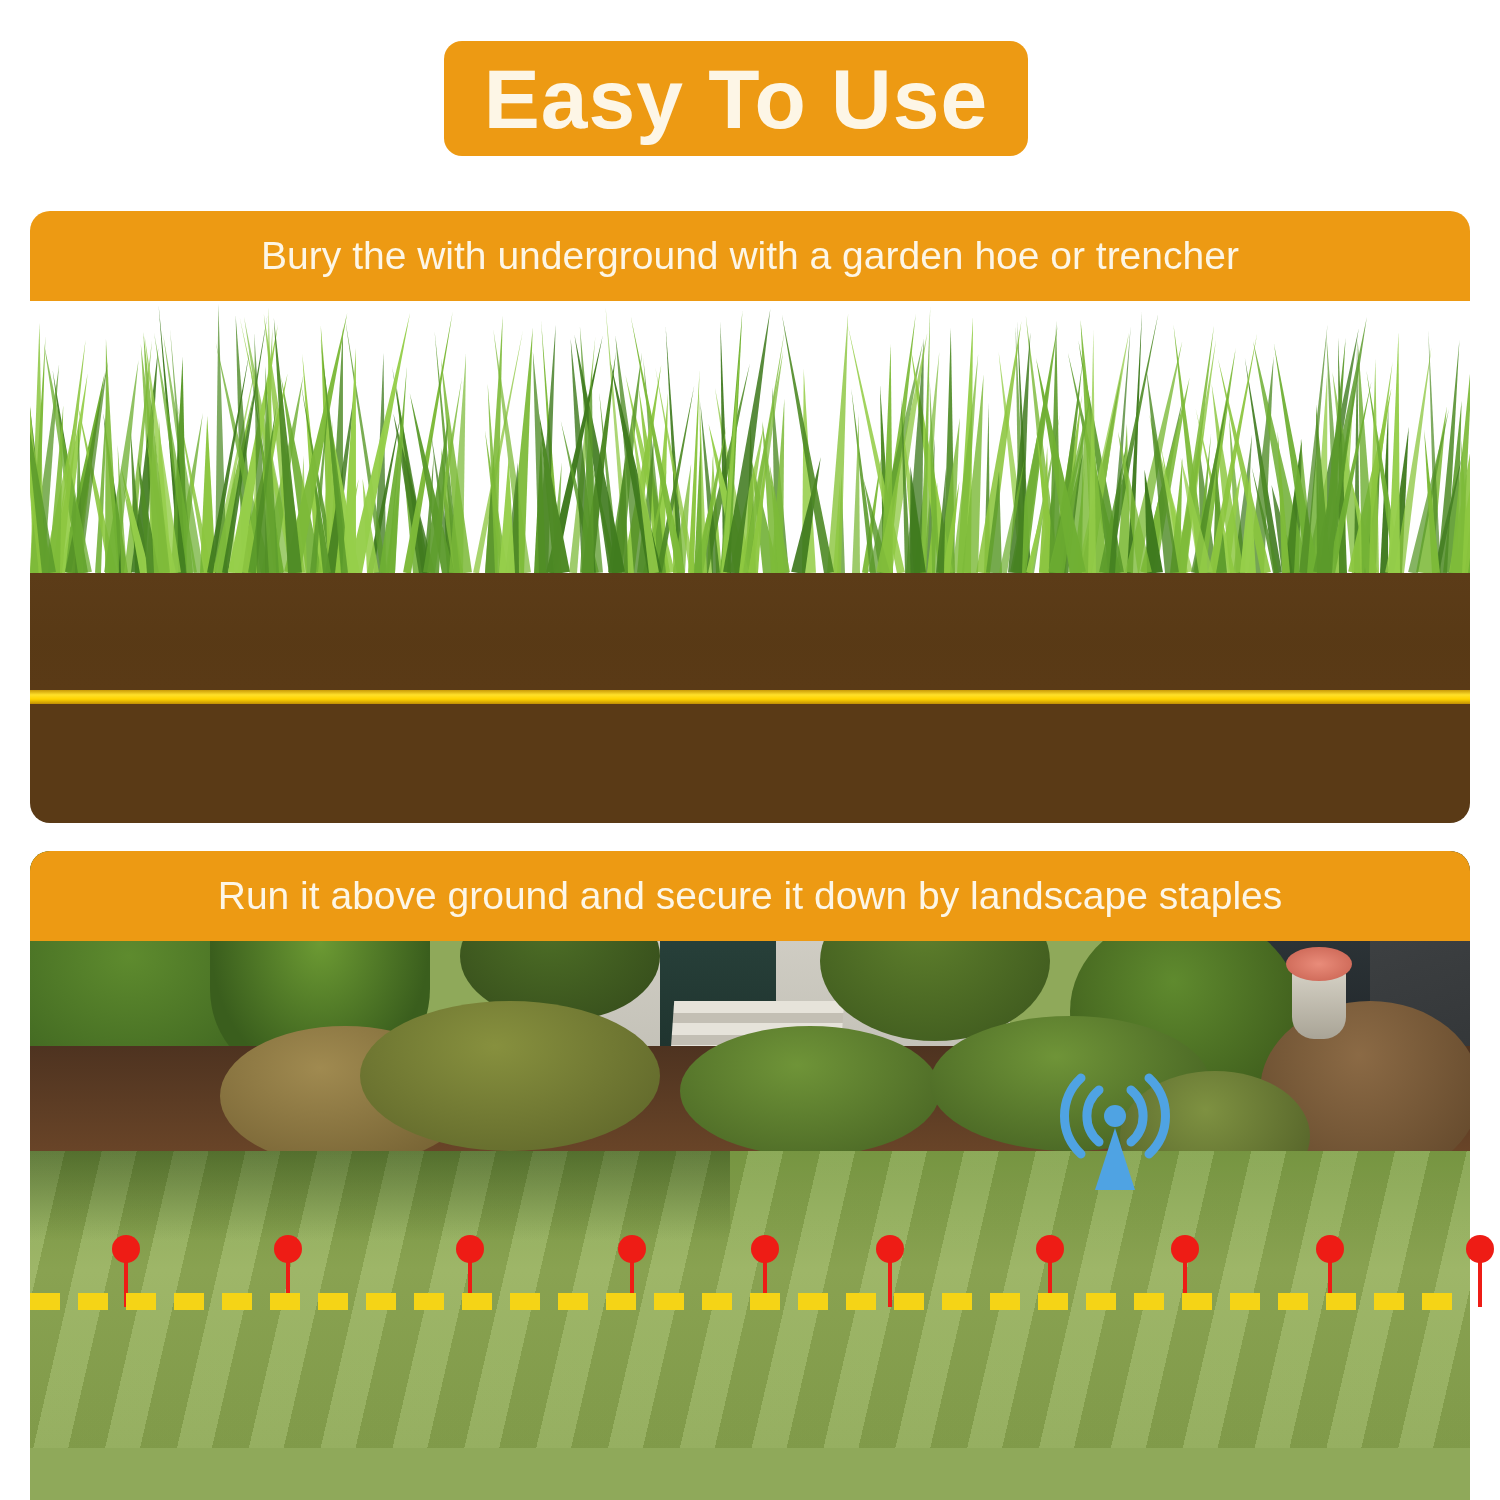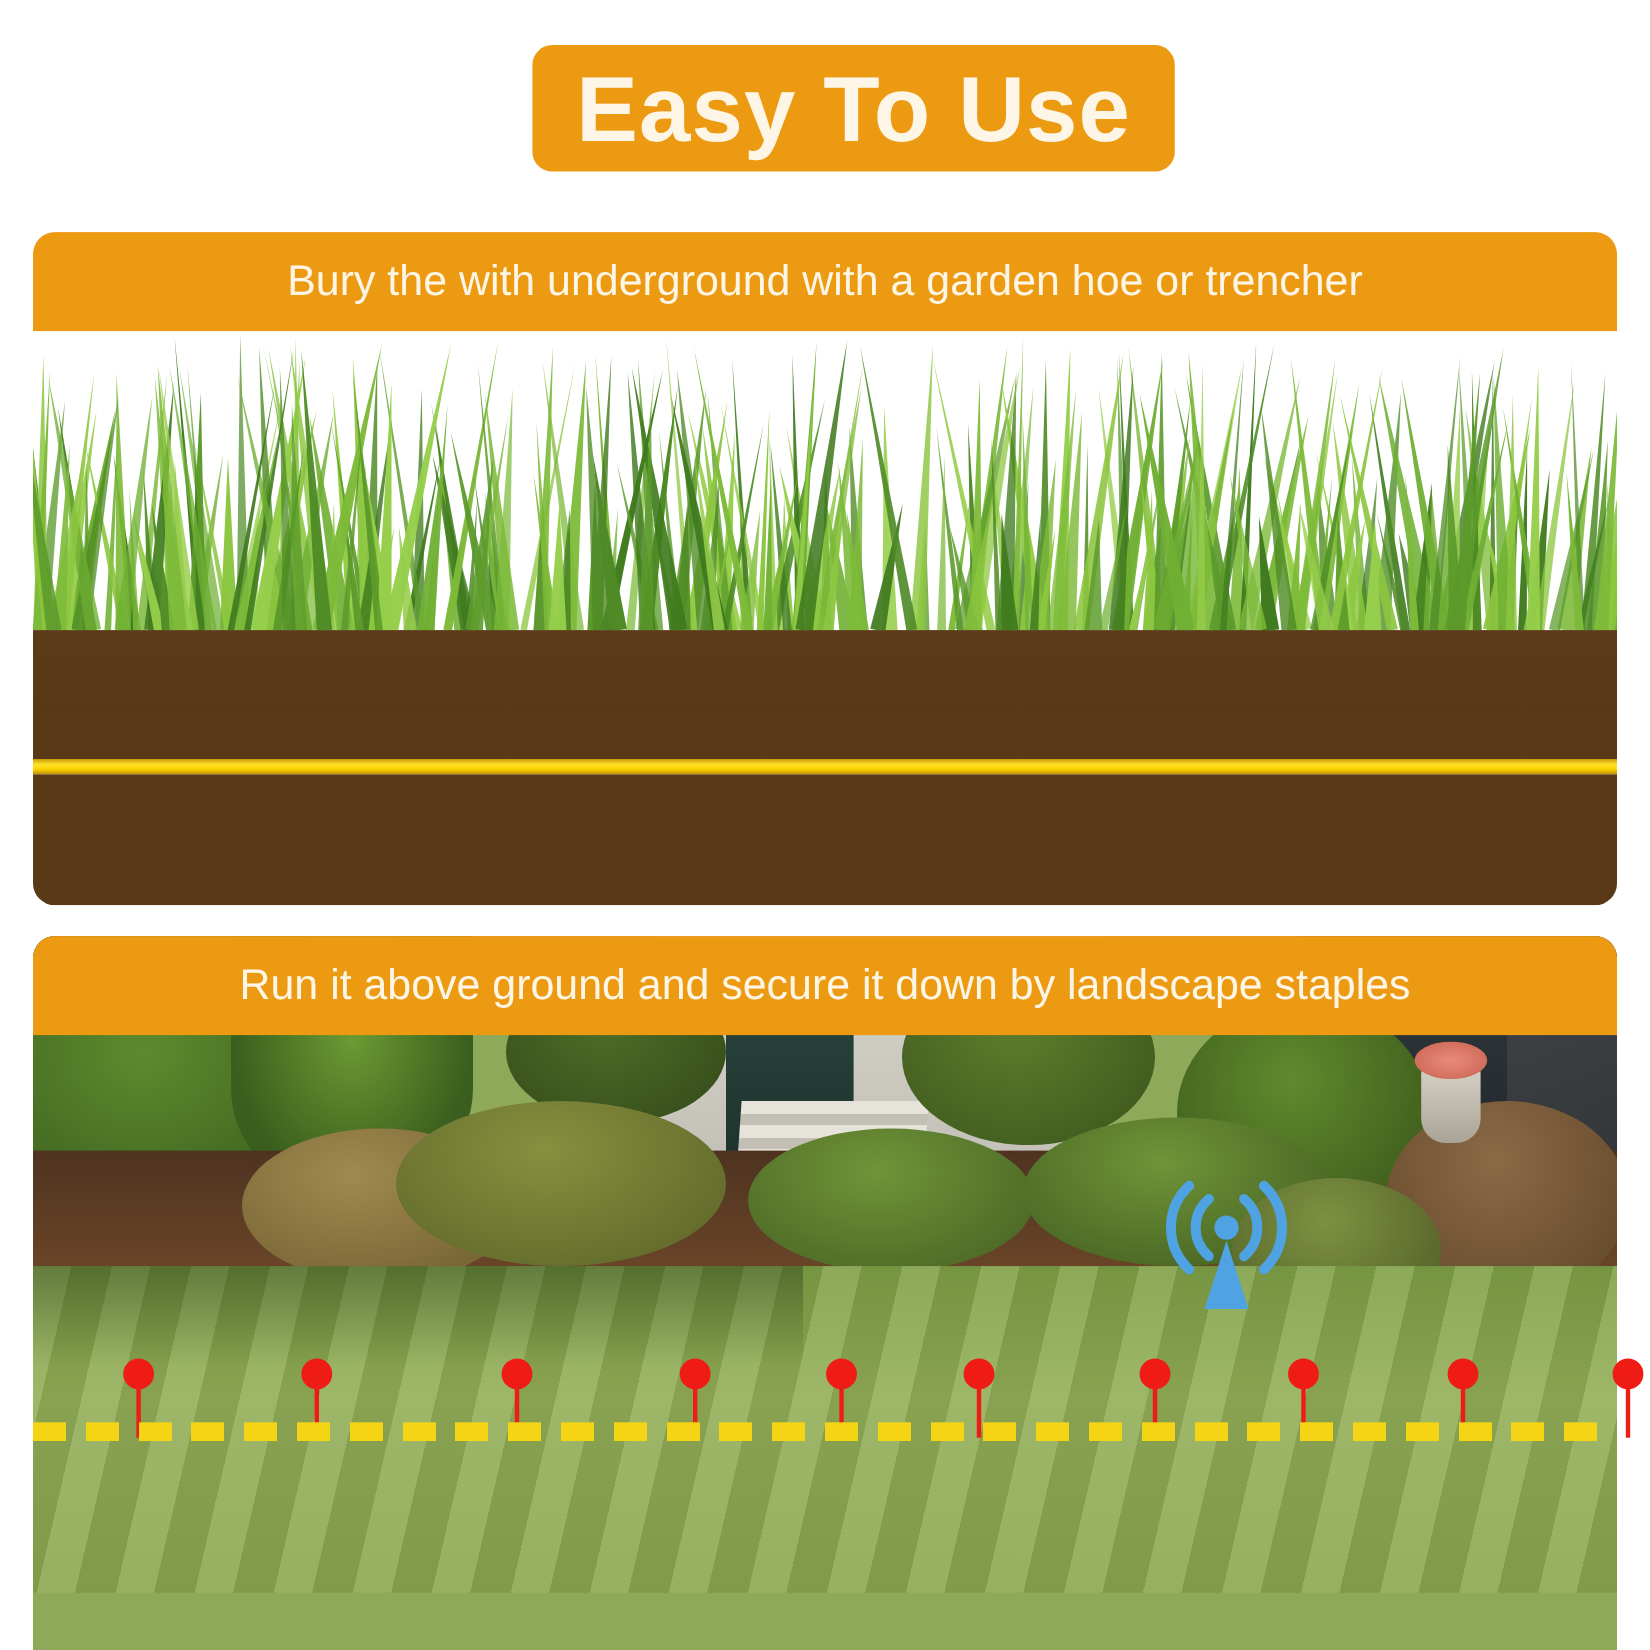--- a/index.html
+++ b/index.html
@@ -7,21 +7,21 @@
     width:1500px;height:1500px;
     background:#ffffff;
     font-family:"Liberation Sans", sans-serif;
     overflow:hidden;
     position:relative;
   }
 
   
   #title-banner{
     position:absolute;
-    left:484px; top:41px; width:584px; height:115px;
+    left:444px; top:41px; width:584px; height:115px;
     background:#ED9A13;
     border-radius:18px;
     display:flex;align-items:center;justify-content:center;
   }
   #title-text{
     font-size:84px;
     font-weight:bold;
     color:#FDF6E6;
     letter-spacing:1px;
     line-height:1;

